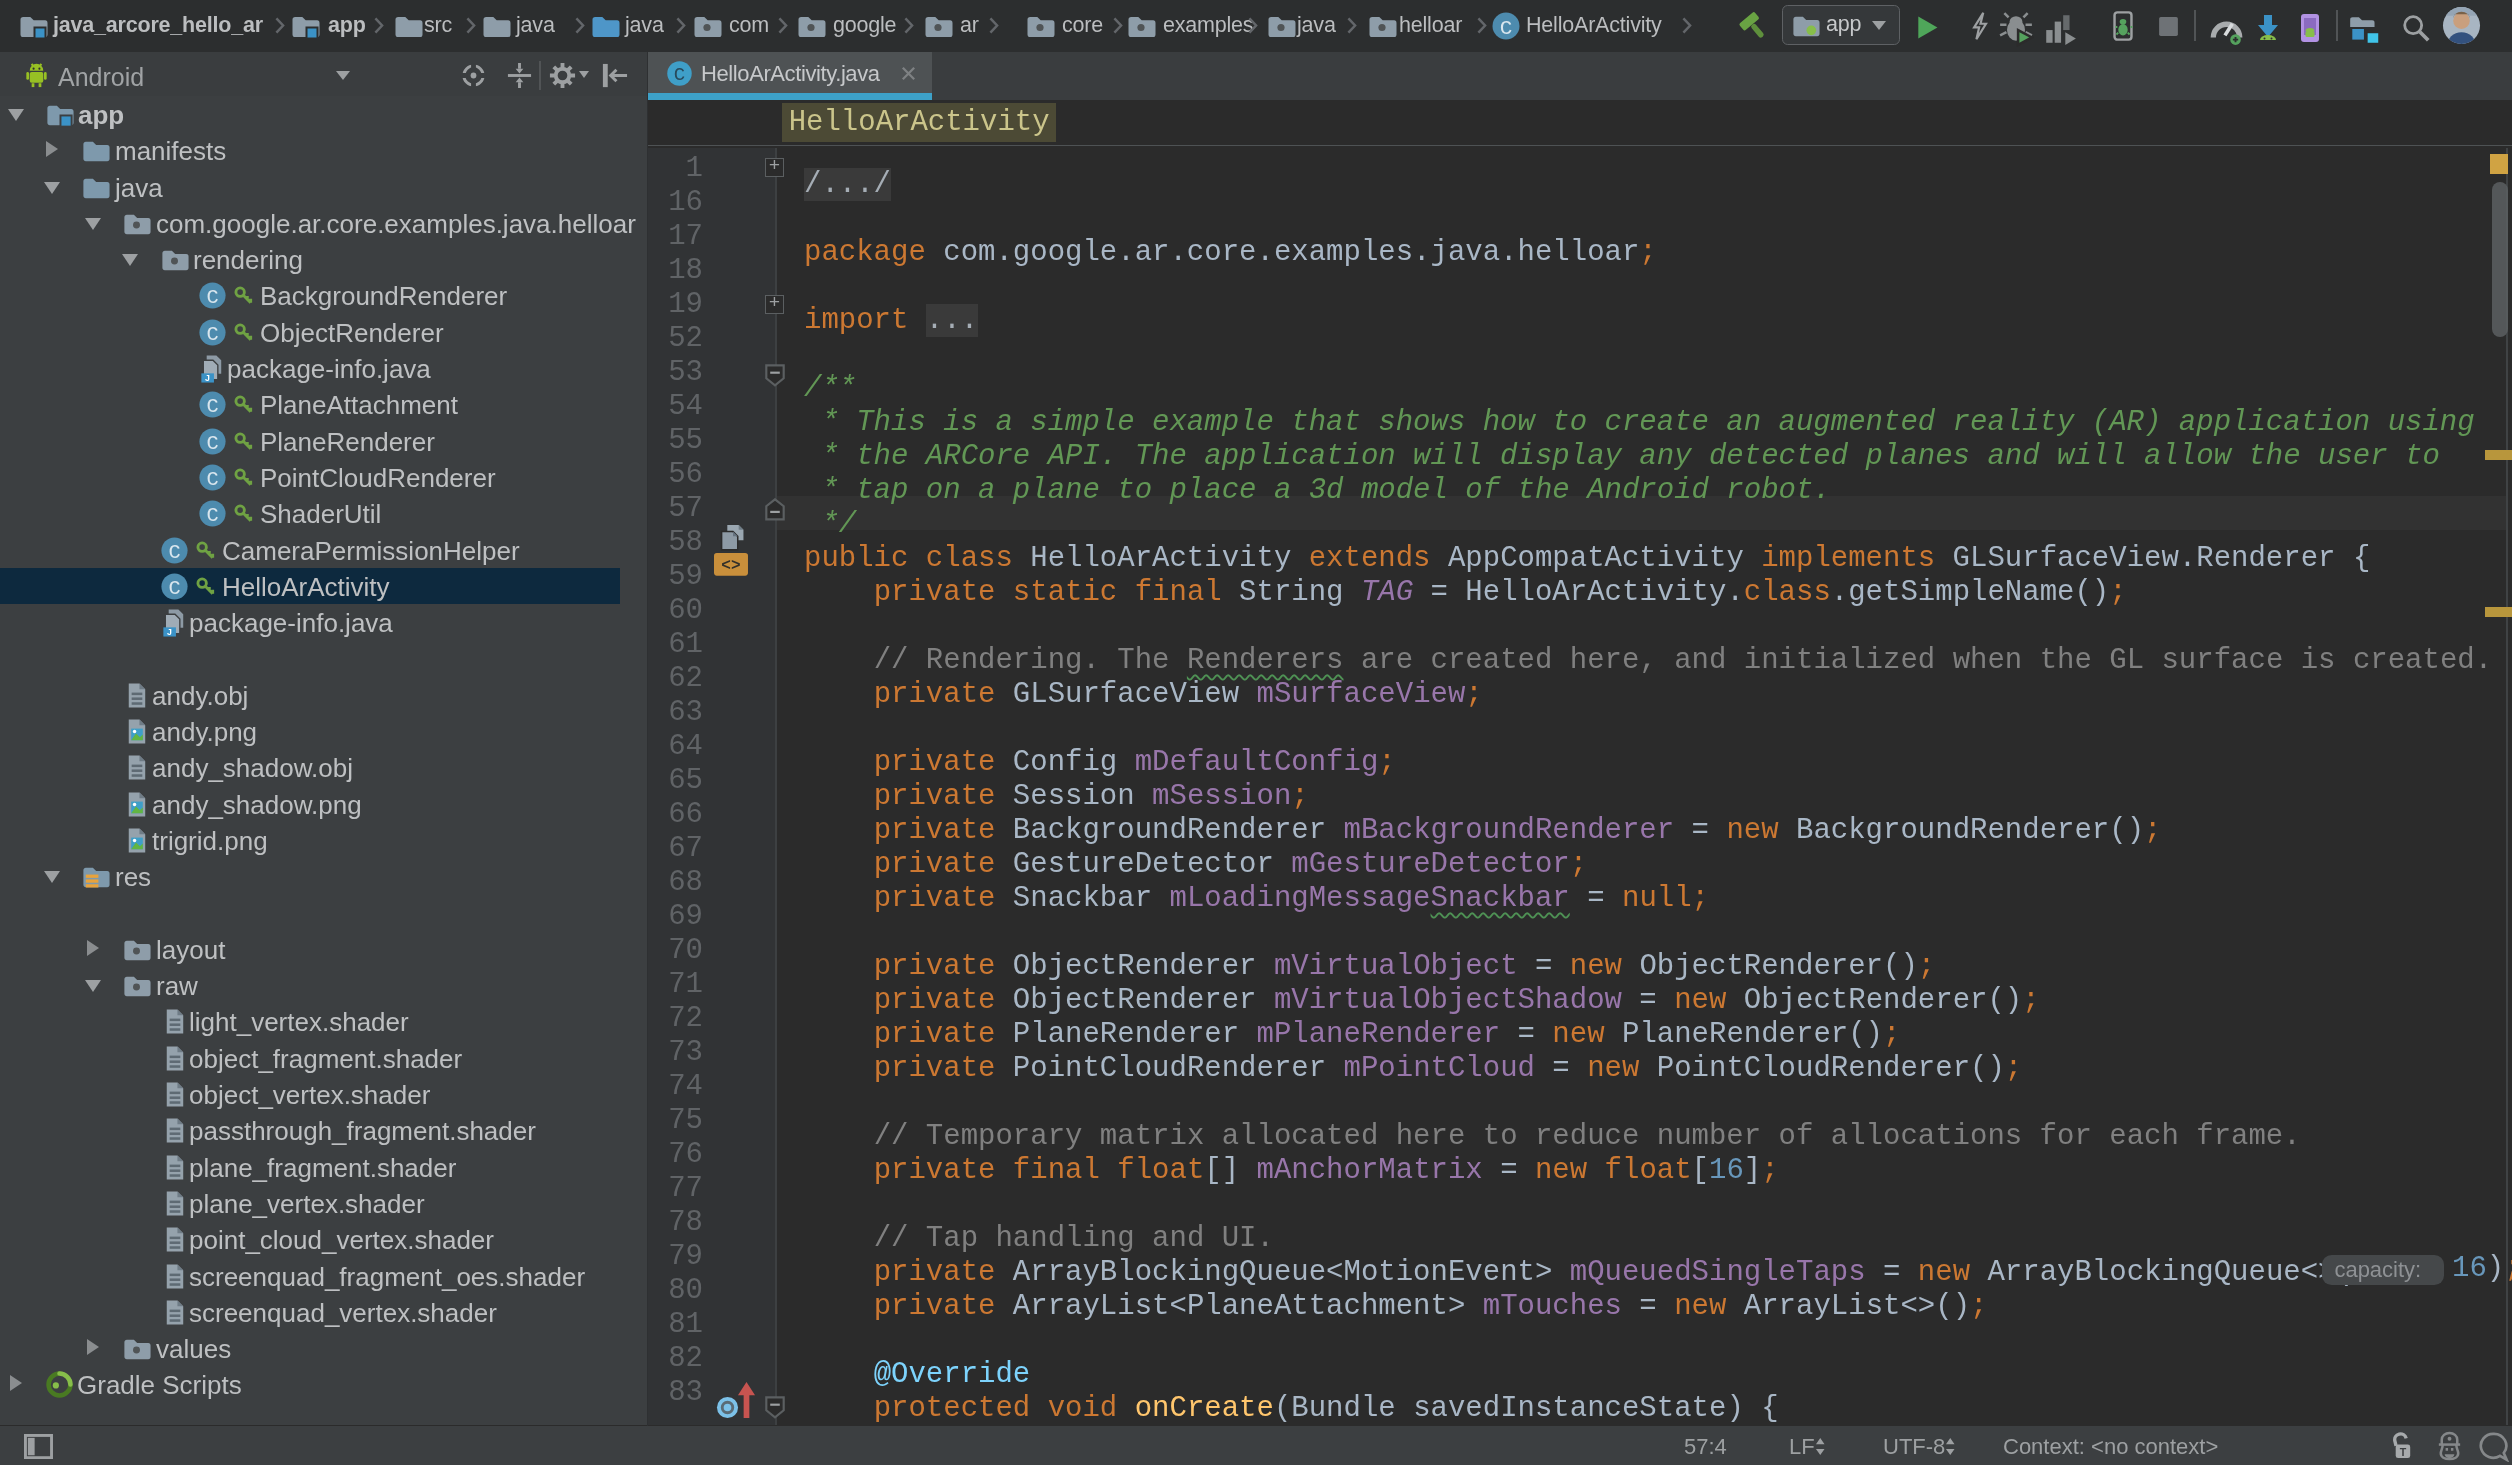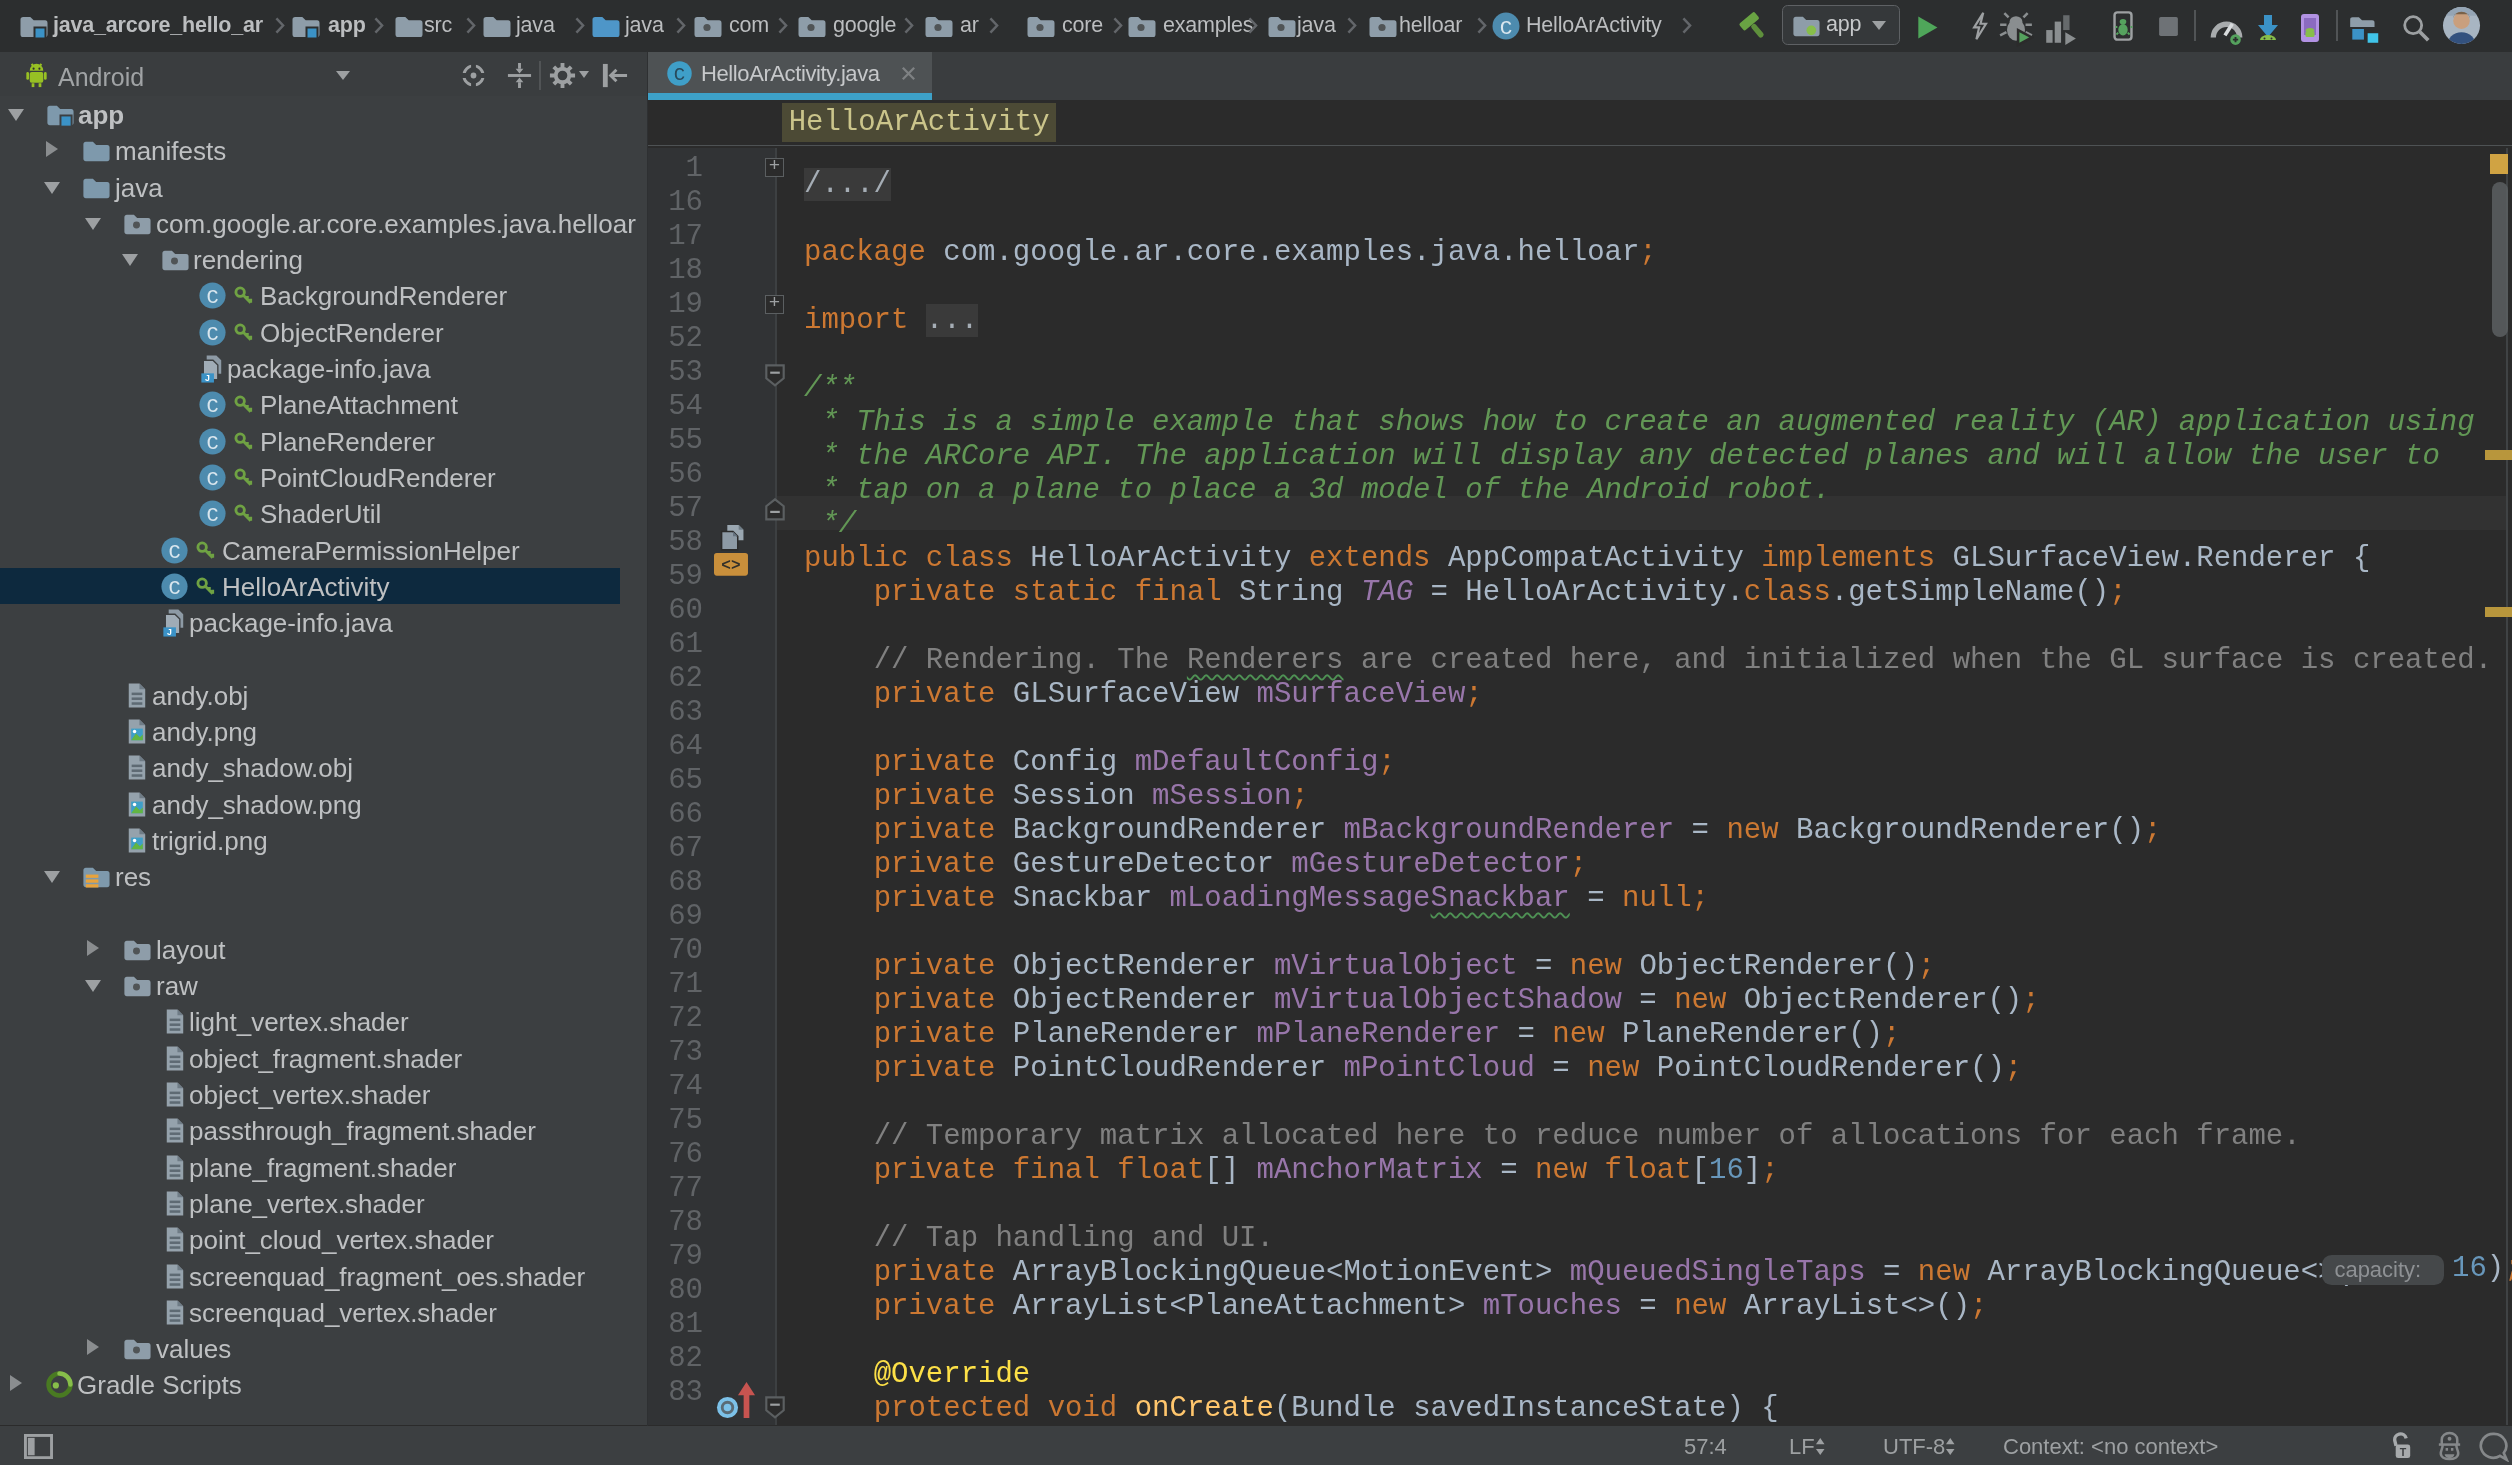--- a/index.html
+++ b/index.html
@@ -41,21 +41,21 @@
 #lns{position:absolute;left:0;top:3.8px;width:56px;margin:0;text-align:right;
  font:29px/34px "Liberation Mono",monospace;color:#606366}
 #code{position:absolute;left:141px;top:3.8px;margin:16px;font:29px/34px "Liberation Mono",monospace;color:#A9B7C6}
 #code span{white-space:pre}
 .k{color:#CC7832}
 .f{color:#9876AA}
 .i{font-style:italic}
 .n{color:#6897BB}
 .c{color:#808080}
 .j{color:#629755;font-style:italic}
-.a{color:#fde047}
+.a{color:#7dd3fc}
 .m{color:#FFC66D}
 .fd{background:#3A3A3A;color:#A5ADB5}
 .w{text-decoration:underline wavy #4E9154 1.9px;text-underline-offset:5.7px}
 .fm{position:absolute;width:19px;height:19px;border:1.9px solid #5B5F61;background:#2B2B2B;color:#9DA0A2;font:19px/14.3px "Liberation Mono",monospace;text-align:center}
 .stripe{position:absolute;width:28px;height:9.6px;background:#B8963C;left:1838px}
 
 #chip{position:absolute;left:1675px;top:1107px;width:122px;height:30px;background:#45484A;
  border-radius:9.6px;font:22px/30px "Liberation Sans",sans-serif;color:#8E9194;text-align:left;padding-left:12.4px}
 #after79{position:absolute;left:1805px;top:1104px;margin:0;font:29px/34px "Liberation Mono",monospace;color:#A9B7C6}
 

